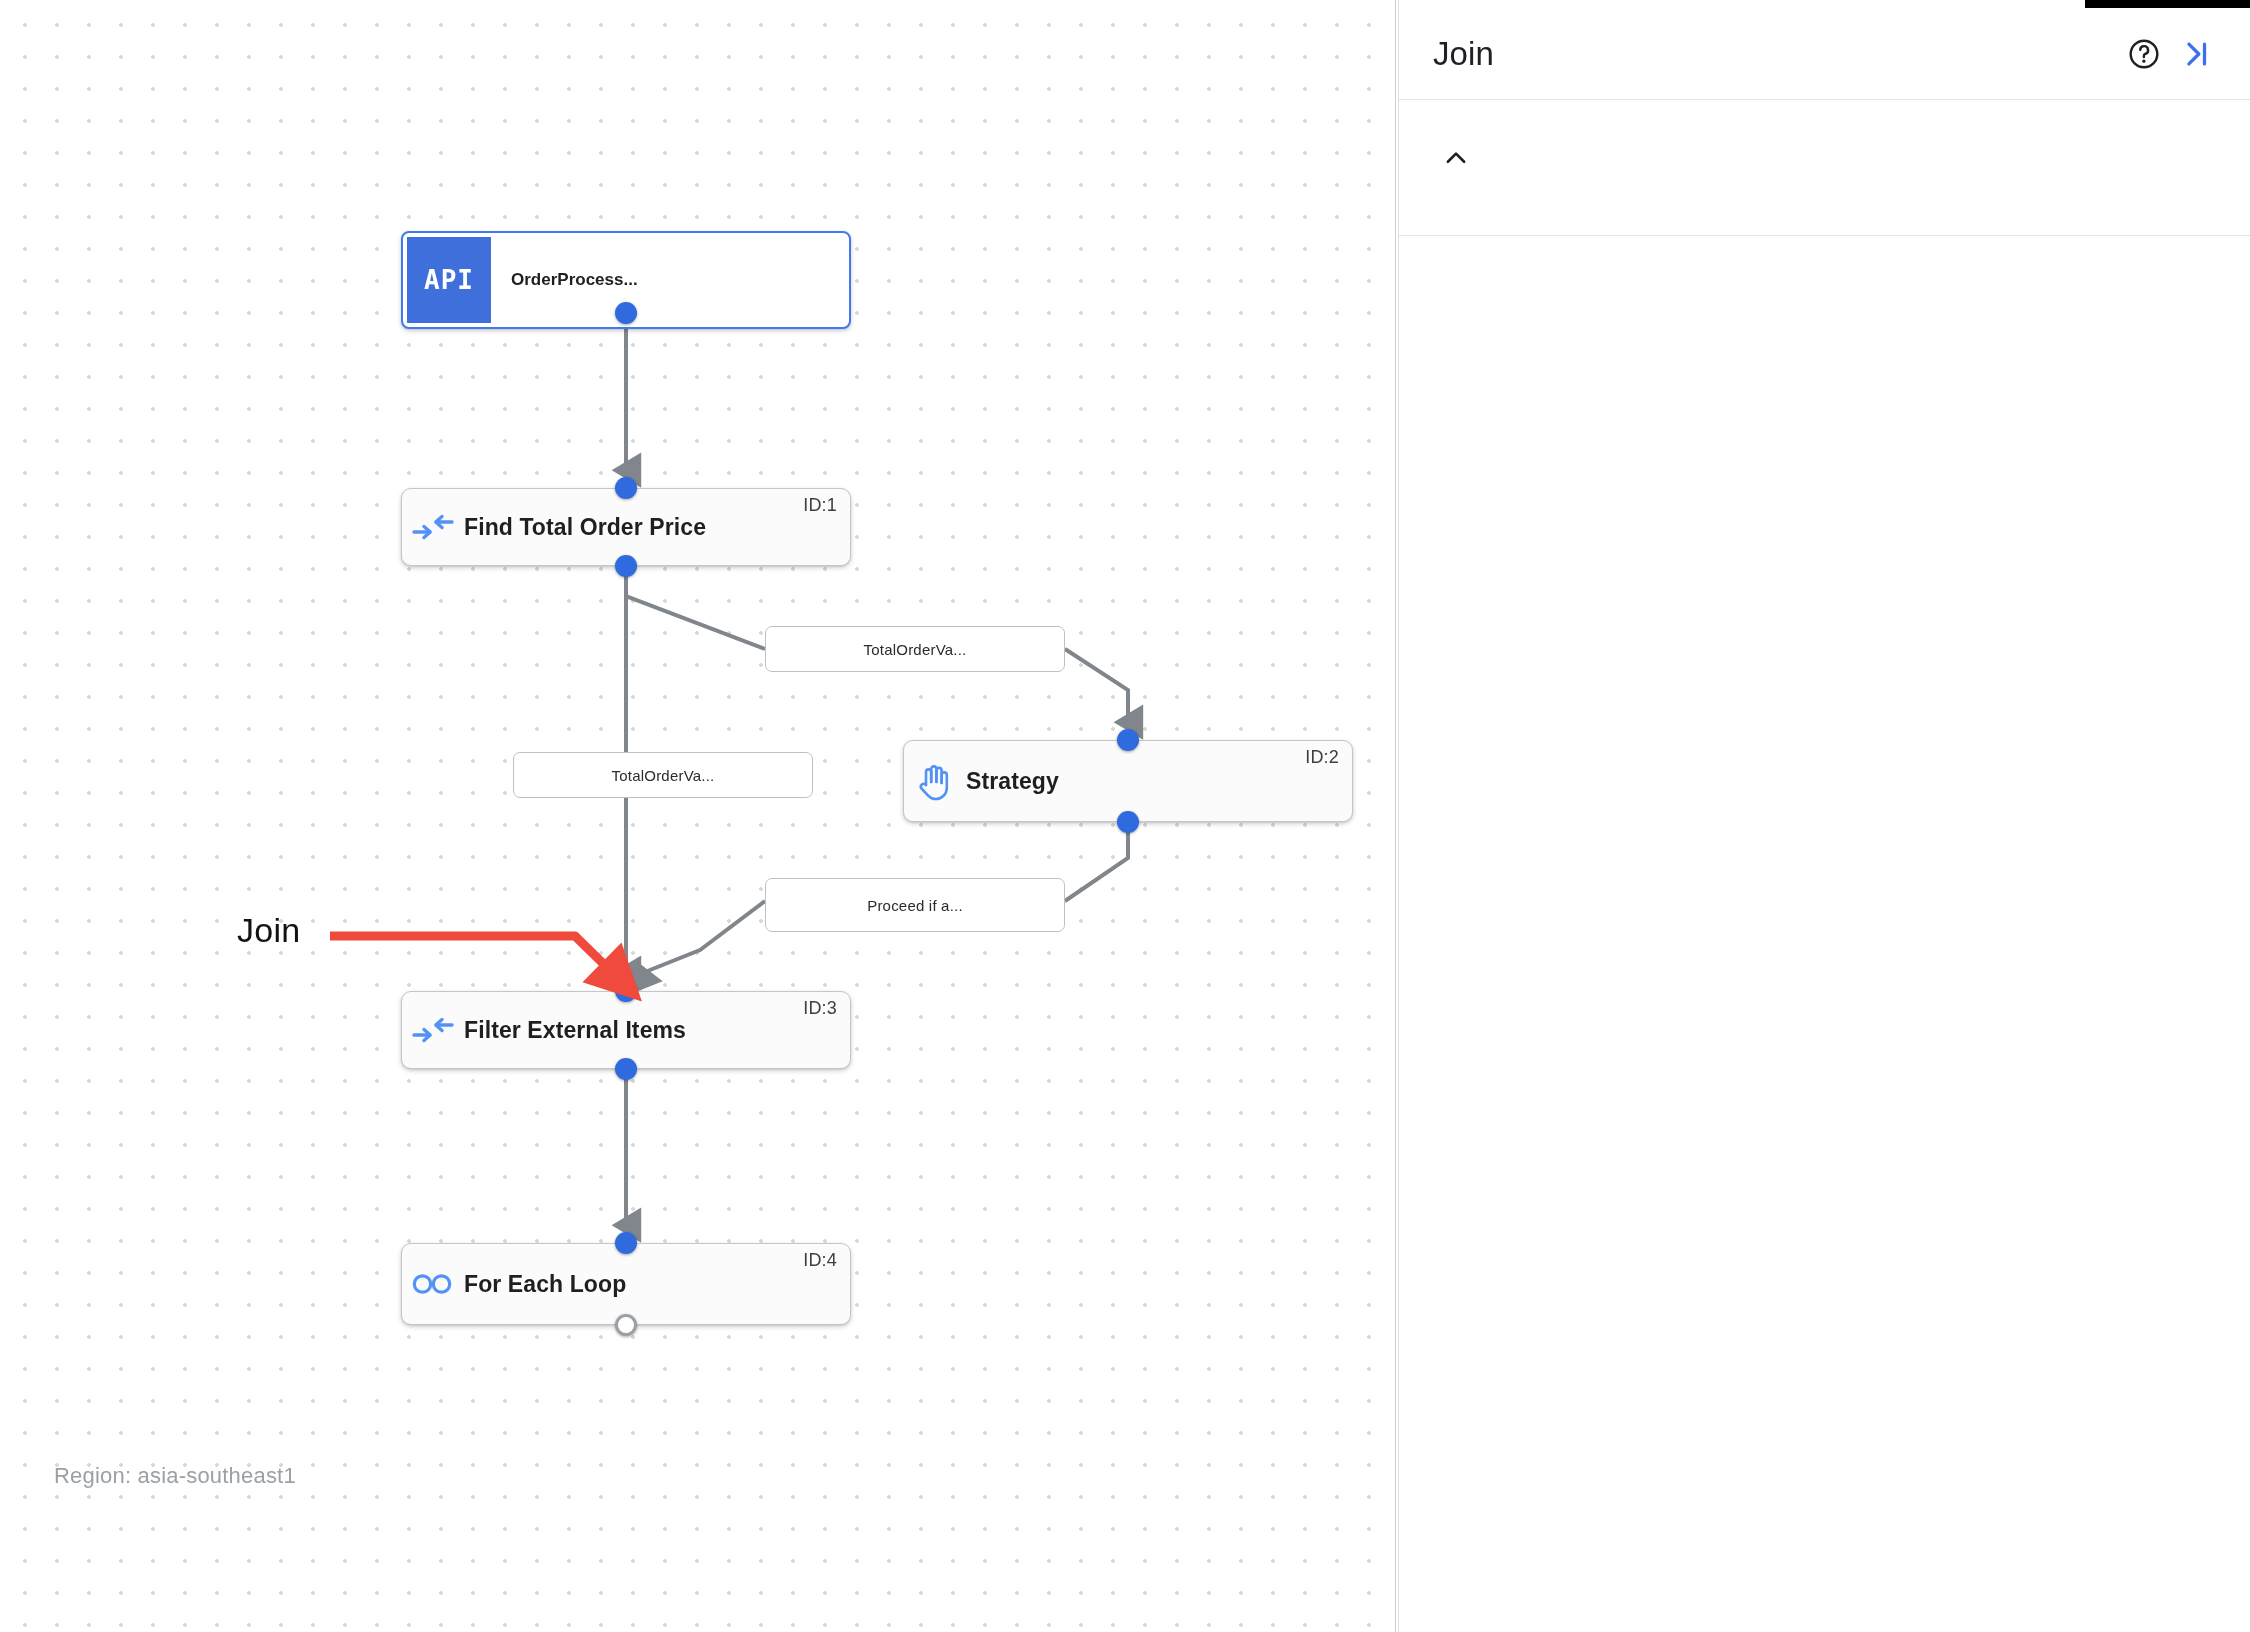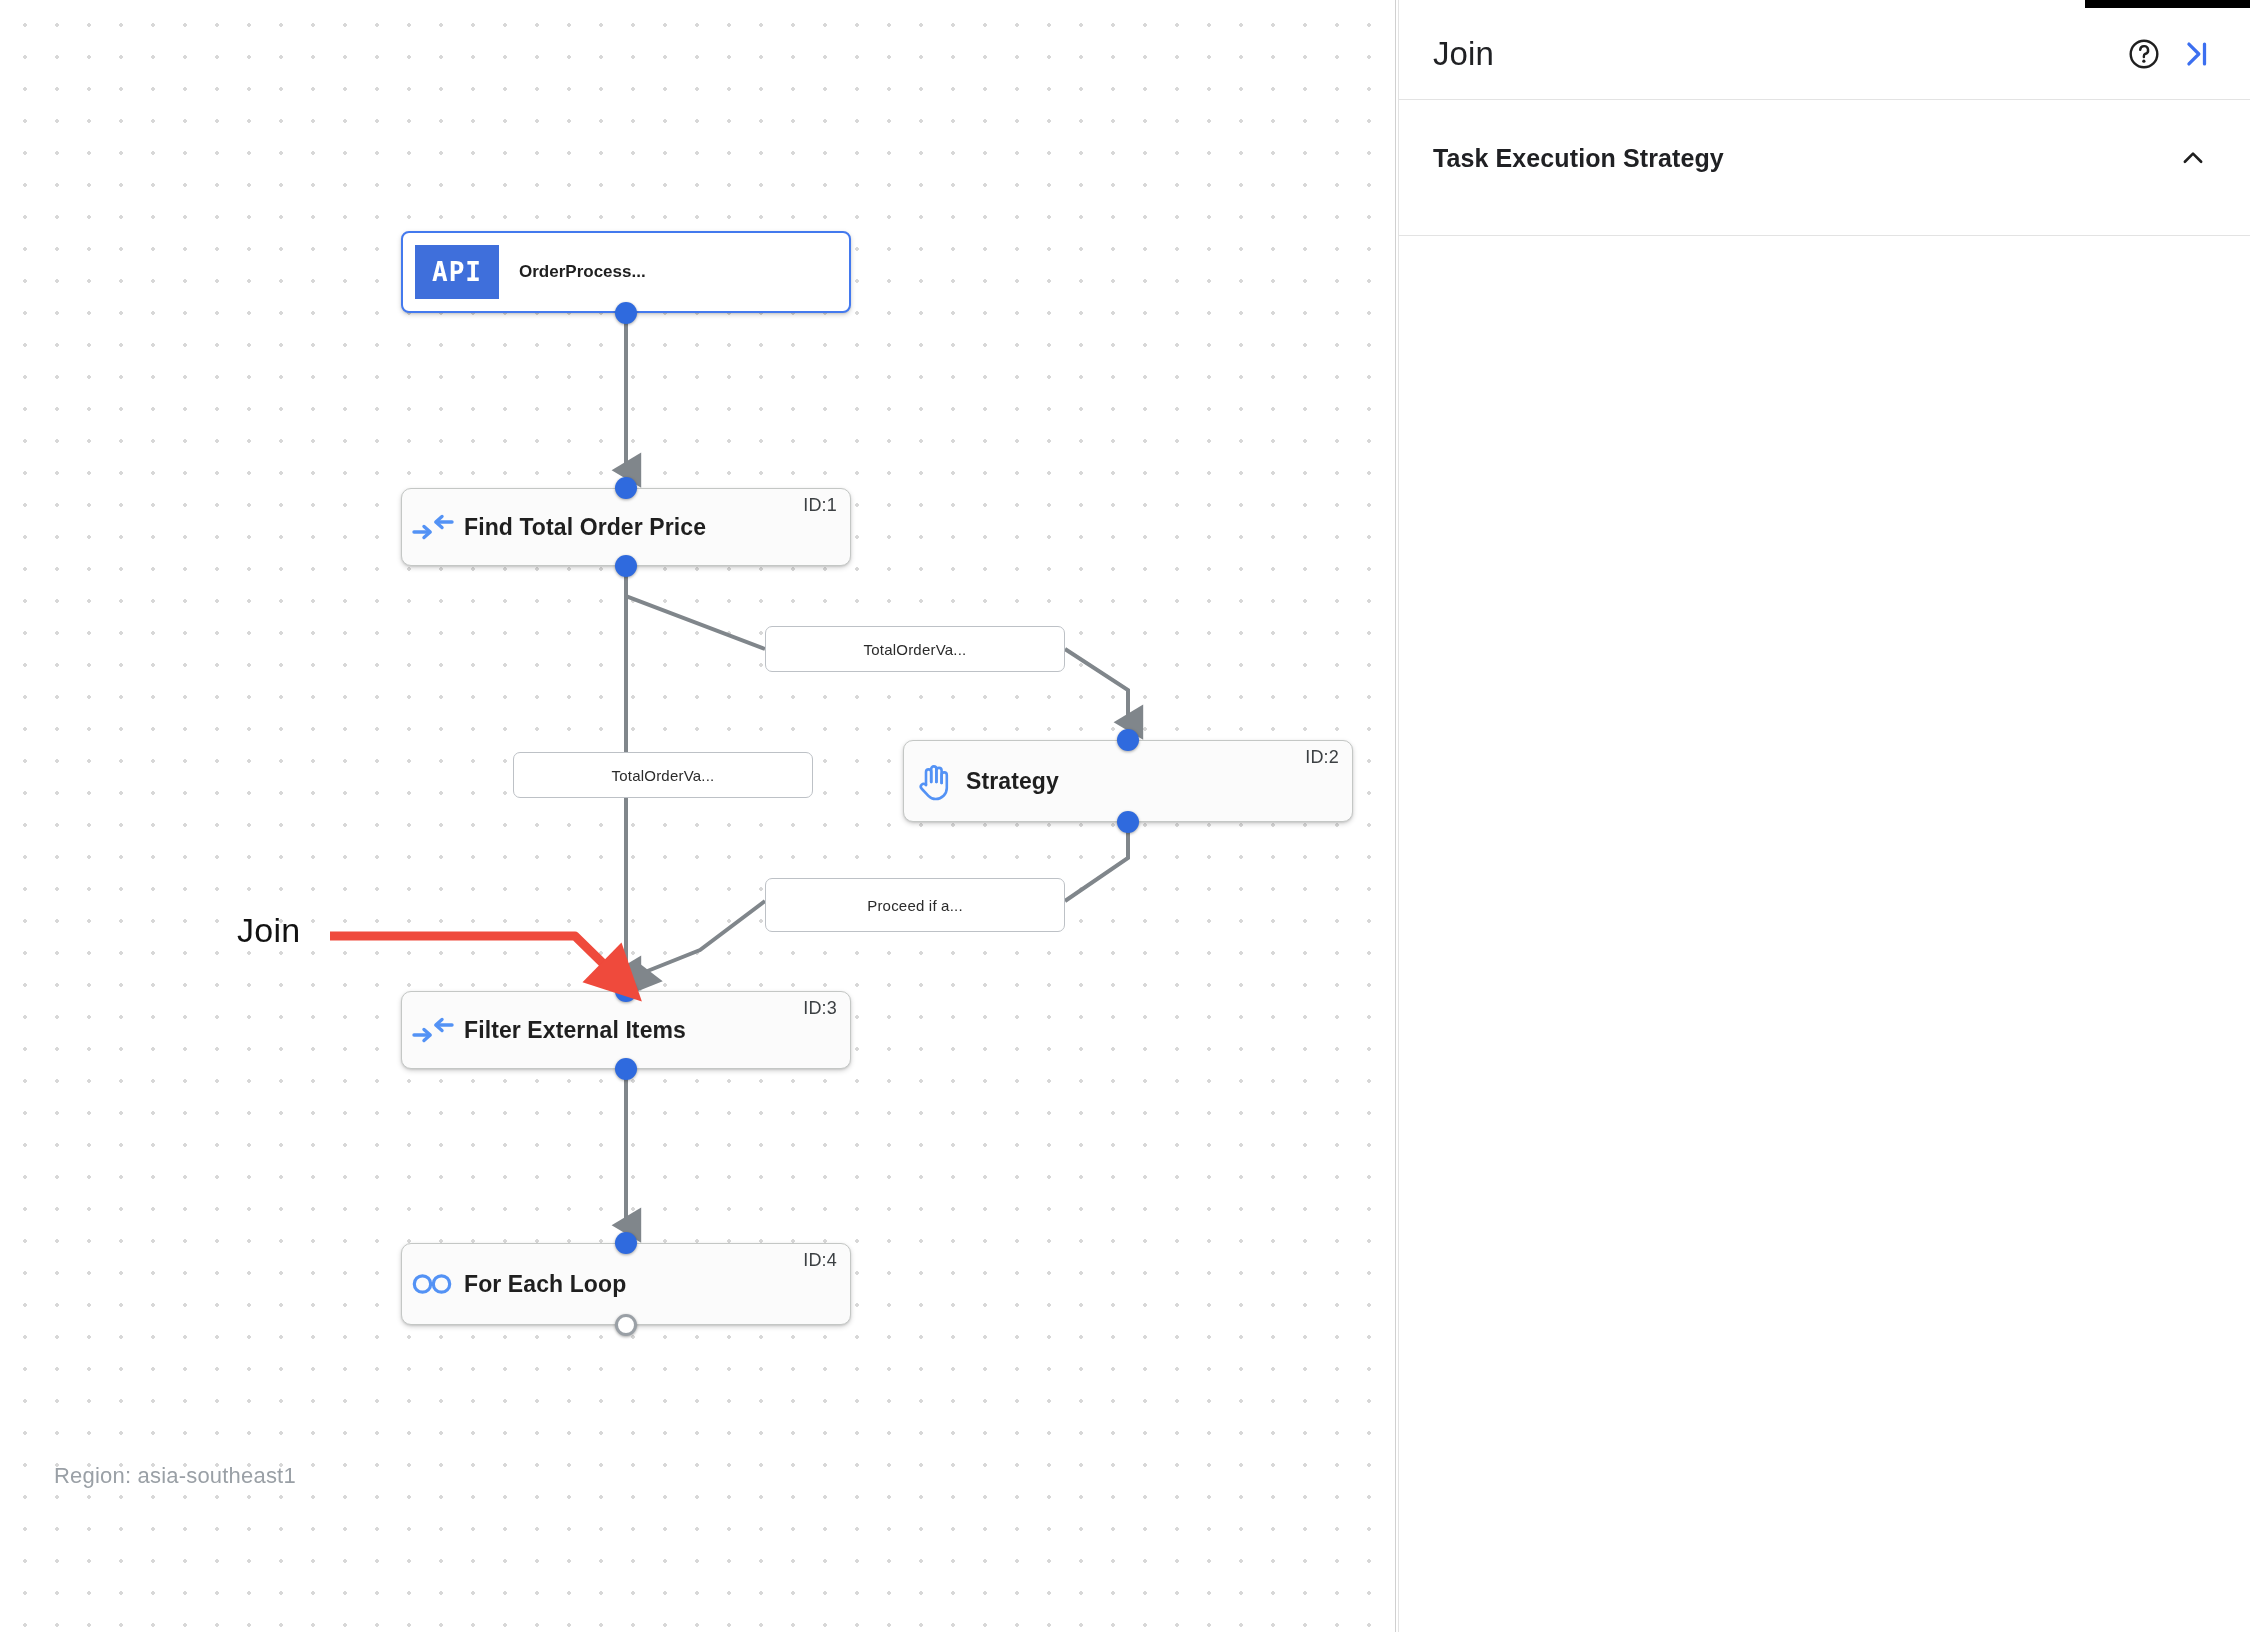--- a/index.html
+++ b/index.html
@@ -72,25 +72,25 @@
     right: 13px; top: 6px;
     font-size: 18px;
     color: #3c4043;
     font-weight: normal;
     letter-spacing: .2px;
   }
 
   
   #node-trigger {
     left: 401px; top: 231px;
-    width: 450px; height: 82px;
+    width: 450px; height: 98px;
     background: #ffffff;
     border: 2px solid #4379ee;
     border-radius: 8px;
-    padding: 12px;
+    padding: 4px;
     overflow: hidden;
   }
   #node-trigger .api-badge {
     width: 84px;
     height: 100%;
     min-width: 84px;
     background: #3f6fdb;
     color: #ffffff;
     display: flex;
     align-items: center;
@@ -428,21 +428,20 @@
       <div class="panel-hdr-icon">
         <svg width="34" height="34" viewBox="0 0 24 24">
           <polyline points="7,5 14,12 7,19" fill="none" stroke="#3c6ff0" stroke-width="2.3" stroke-linecap="round" stroke-linejoin="round"></polyline>
           <line x1="18" y1="5" x2="18" y2="19" stroke="#3c6ff0" stroke-width="2.3" stroke-linecap="round"></line>
         </svg>
       </div>
     </div>
 
     <div id="panel-section">
       <div id="section-head">
-        <div id="section-title">Task Execution Strategy</div>
         <div id="section-collapse">
           <svg width="30" height="30" viewBox="0 0 24 24">
             <polyline points="5.5,15 12,8.5 18.5,15" fill="none" stroke="#1f1f1f" stroke-width="2.1" stroke-linecap="round" stroke-linejoin="round"></polyline>
           </svg>
         </div>
       </div>
 
     </div>
   </div>
 

